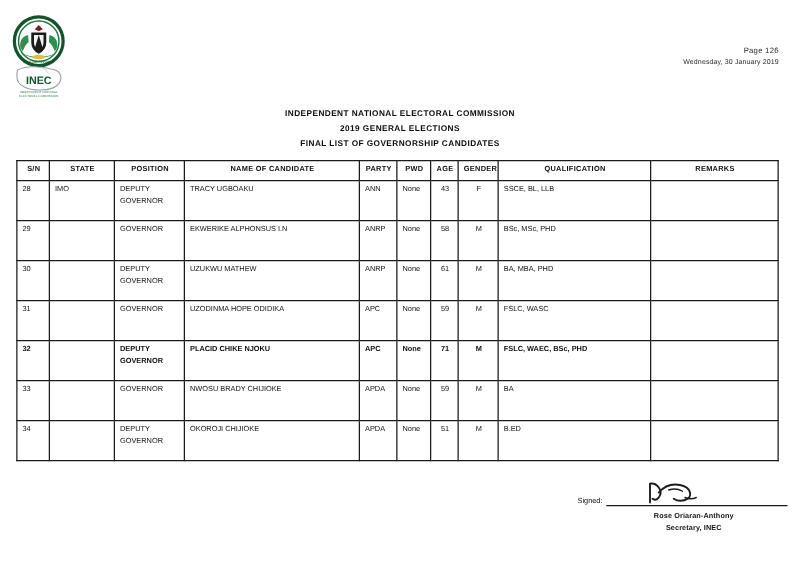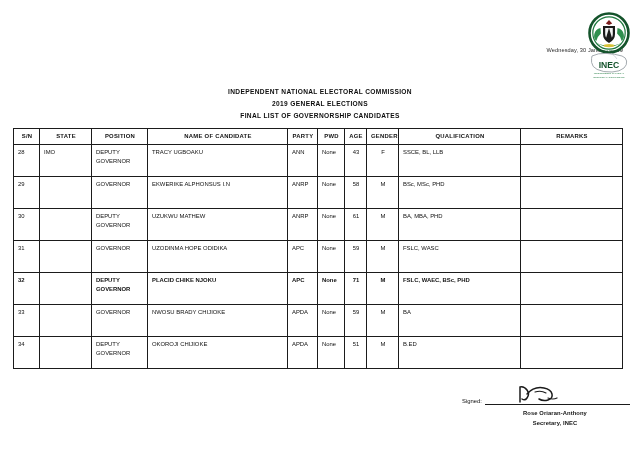--- a/index.html
+++ b/index.html
@@ -35,21 +35,21 @@
     letter-spacing: .1px;
   }
 
   
   .logo-wrap {
     position: absolute;
     top: 12px;
     left: 0;
     right: 0;
     display: flex;
-    justify-content: flex-end;
+    justify-content: flex-start;
   }
   .logo {
     width: 62px;
     height: 68px;
     position: relative;
   }
   .logo svg { display: block; }
 
   
   .titles {

